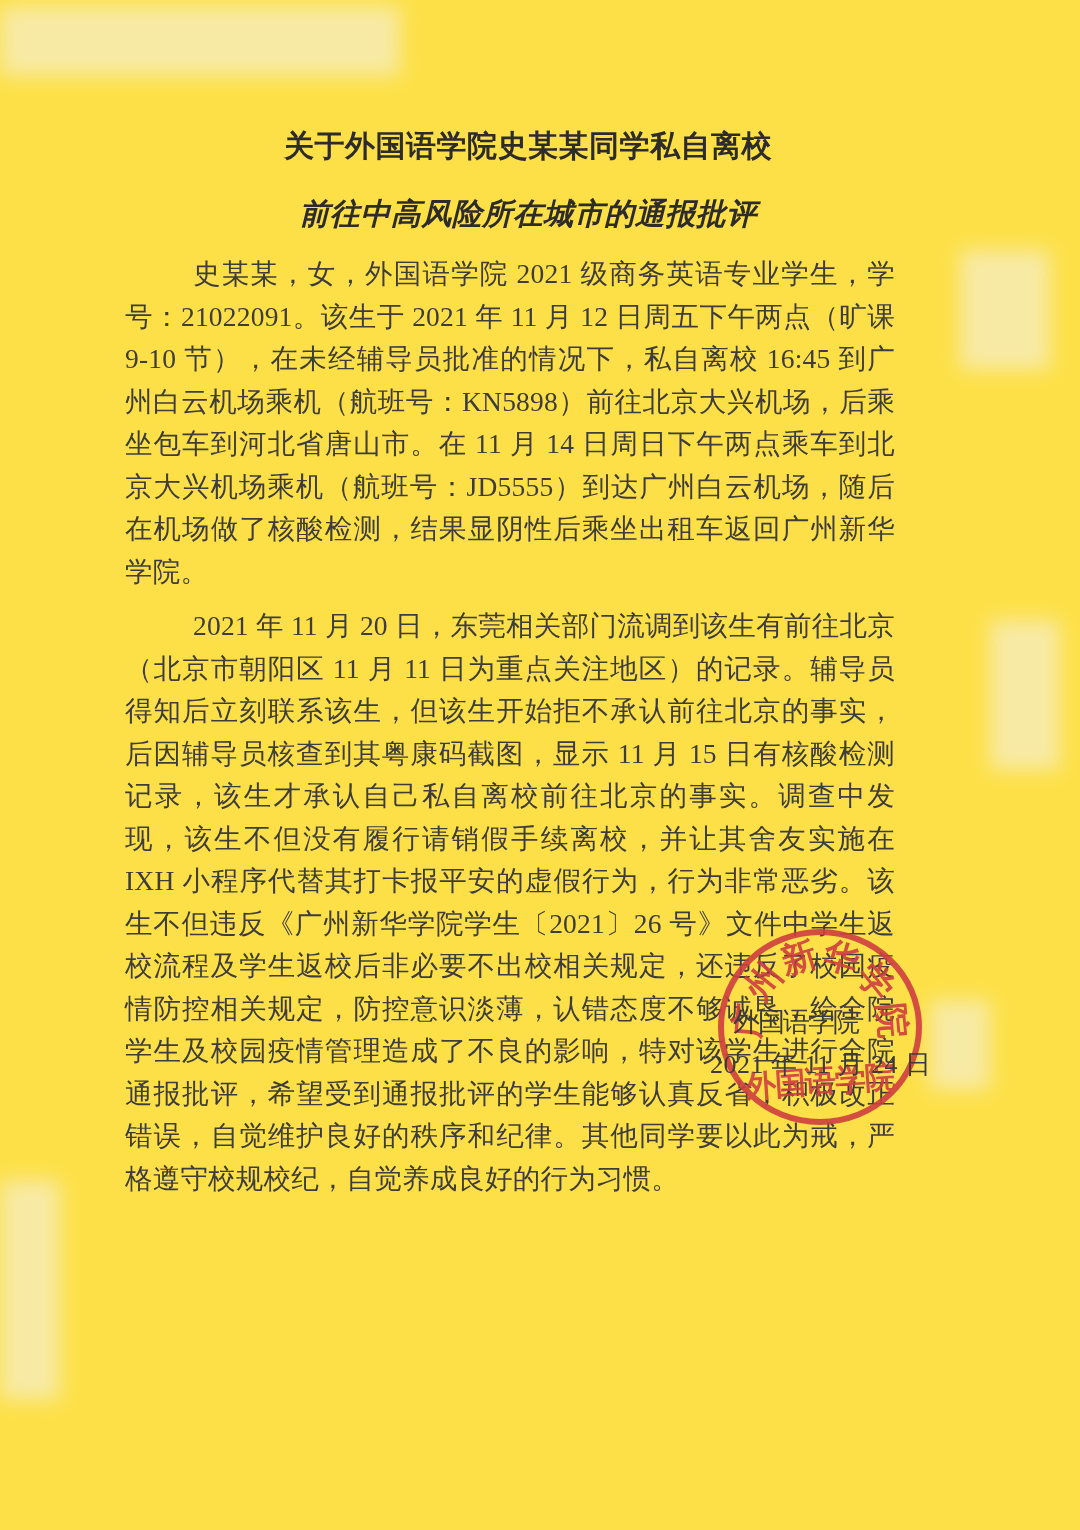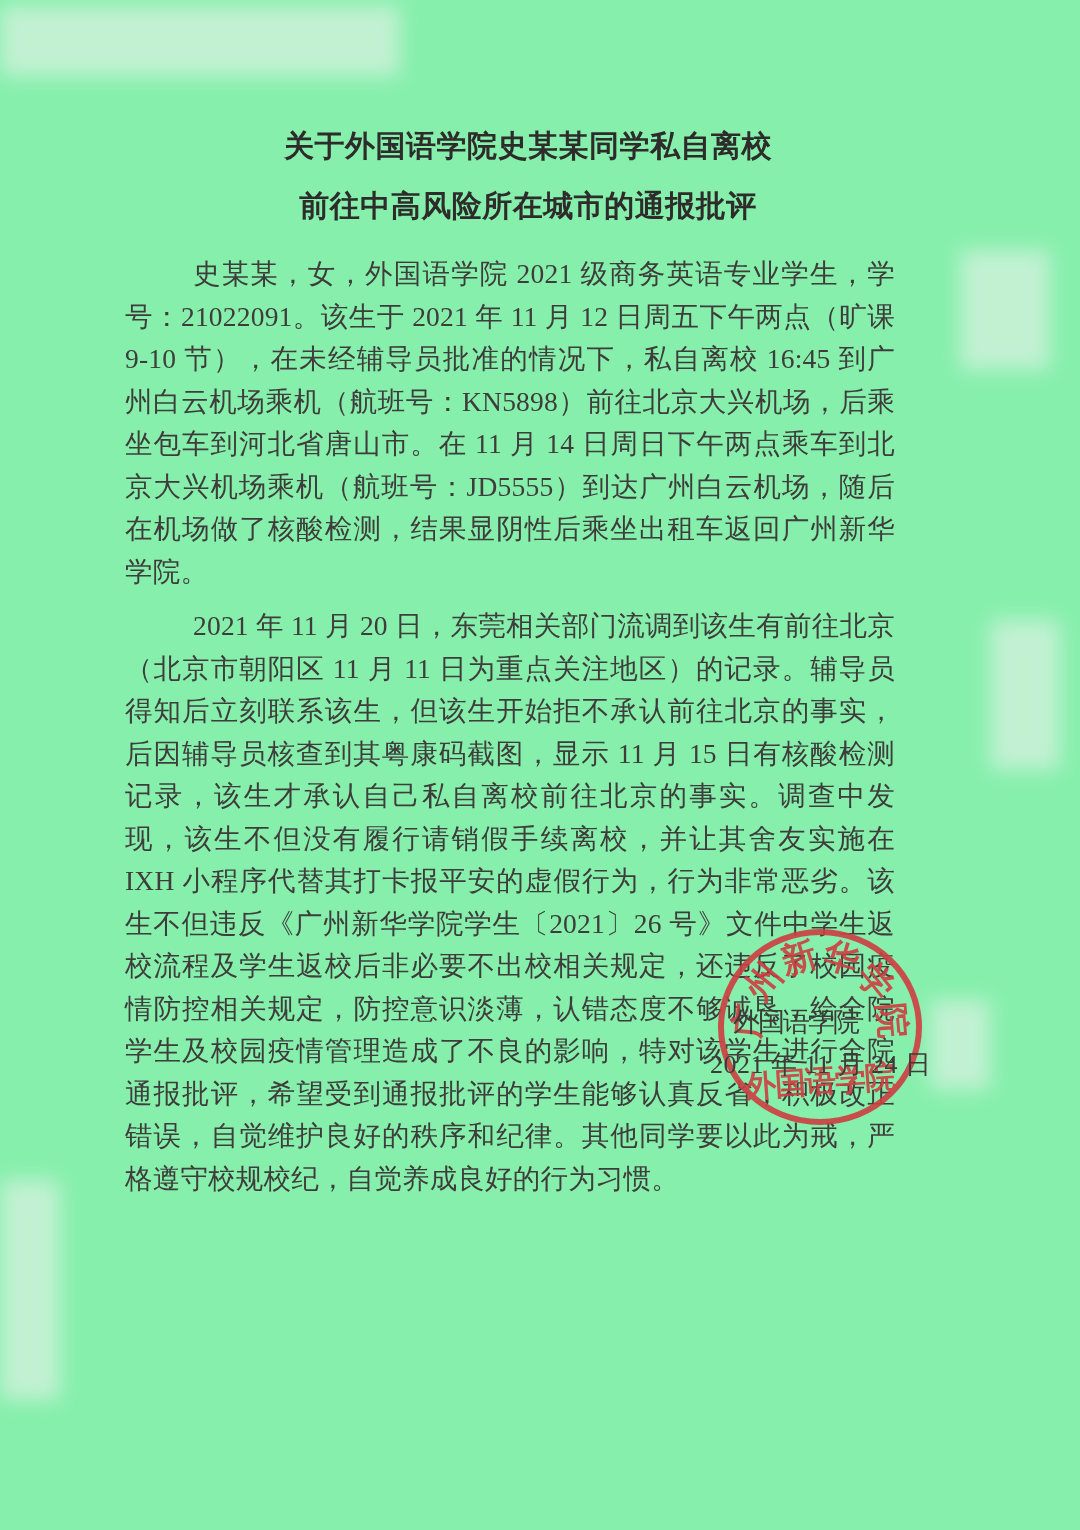--- a/index.html
+++ b/index.html
@@ -2,21 +2,21 @@
 <html><head>
 <meta charset="utf-8">
 <style>
   * { margin: 0; padding: 0; box-sizing: border-box; }
   html, body { background: #e9e9e9; }
   .page {
     position: relative;
     width: 1080px;
     height: 1530px;
     margin: 0 auto;
-    background: #86efac;
+    background: #fde047;
     overflow: hidden;
     font-family: "Liberation Serif", "DejaVu Serif", serif;
   }
   
   .artifact {
     position: absolute;
     background: #f3f3f2;
     filter: blur(10px);
     opacity: .55;
     pointer-events: none;
@@ -30,21 +30,21 @@
   .title-block {
     position: absolute;
     left: 133px;
     top: 130px;
     width: 790px;
     text-align: center;
     color: #2d2c2b;
     font-weight: bold;
   }
   .title-line { font-size: 30px; line-height: 32px; letter-spacing: 0.5px; }
-  .title-line + .title-line { margin-top: 28px; }
+  .title-line + .title-line { margin-top: 36px; font-style: italic; }
 
   .doc-body {
     position: absolute;
     left: 113px;
     top: 241px;
     width: 794px;
     font-size: 27.5px;
     line-height: 42.5px;
     color: #3e3d3b;
     text-align: justify;

